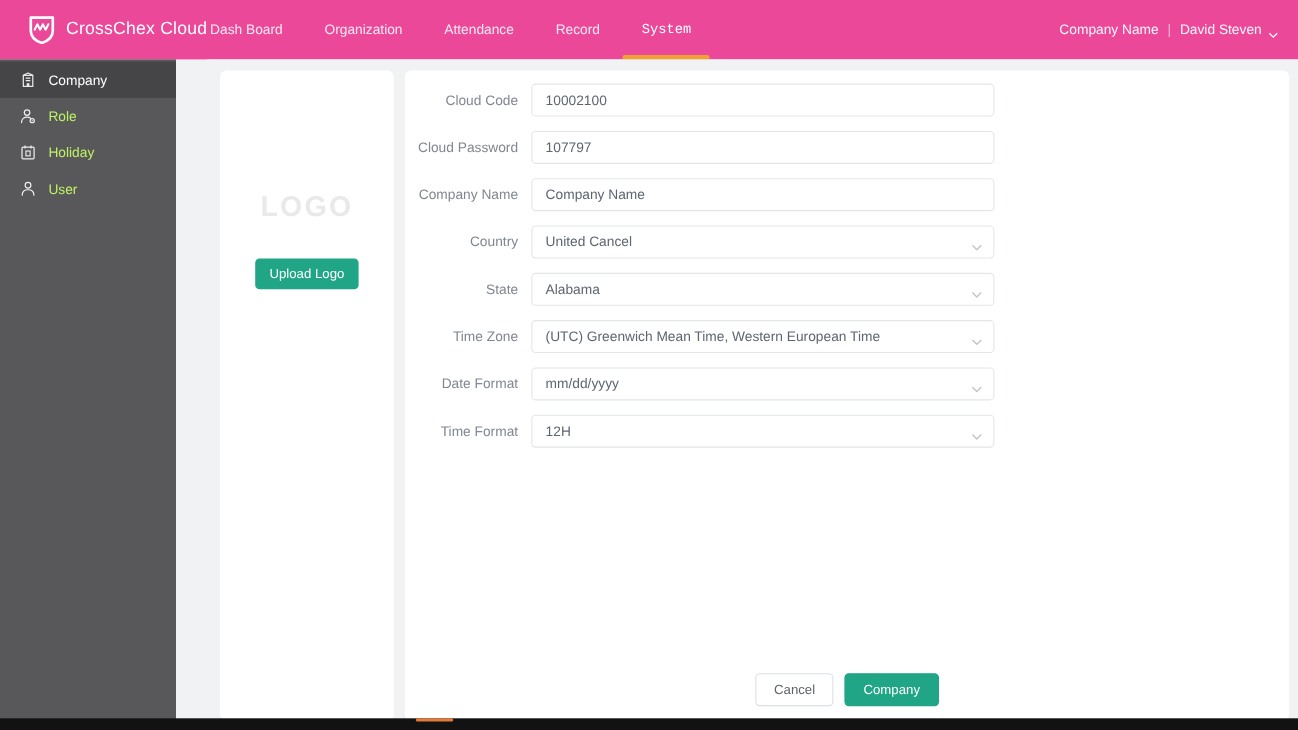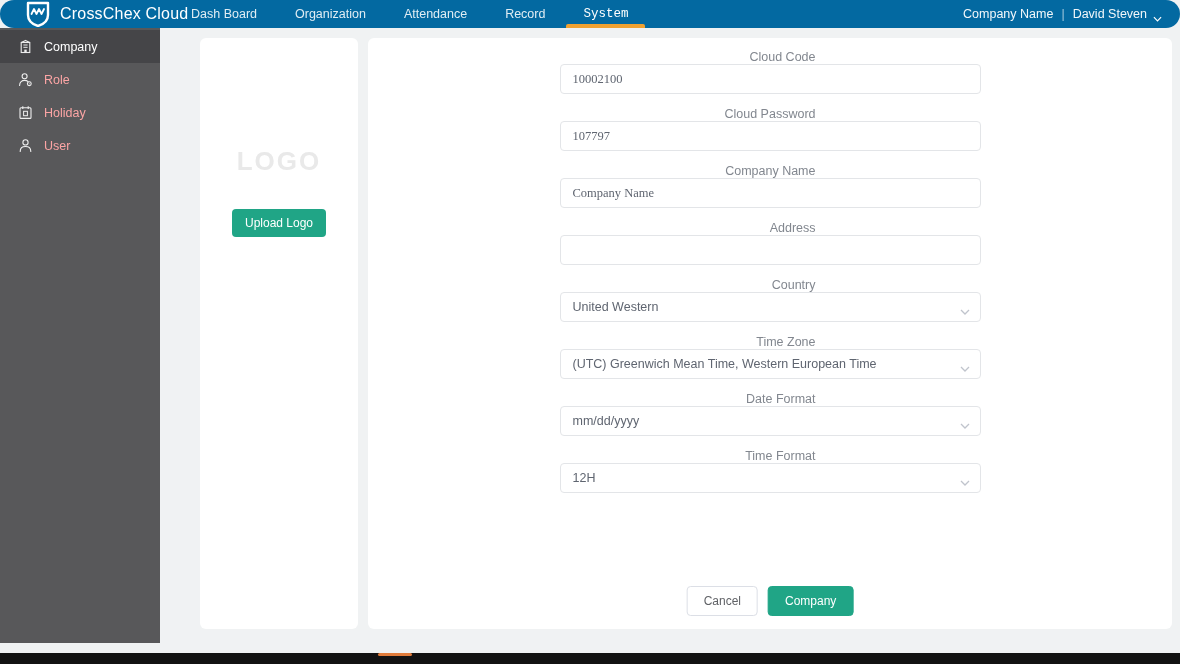--- a/index.html
+++ b/index.html
@@ -6,26 +6,25 @@
   html,body { width:1180px; height:664px; overflow:hidden; }
   body {
     font-family:"Liberation Sans", sans-serif;
     background:#f0f2f3;
     color:#5f6570;
     position:relative;
   }
 
   
   .topbar {
-    height:28px;
-    background:#0369a1;
+    height:54px;
+    background:#ec4899;
     display:flex;
     align-items:stretch;
     color:#fff;
-    border-radius:16px;
   }
   .brand {
     display:flex;
     align-items:center;
     padding-left:26px;
     width:172px;
     flex:0 0 auto;
   }
   .brand-logo { width:24px; height:26px; margin-right:10px; flex:0 0 auto; }
   .brand-title { font-size:16px; letter-spacing:0.2px; white-space:nowrap; }
@@ -73,21 +72,21 @@
     width:160px;
     flex:0 0 auto;
     background:#58585a;
     padding-top:2px;
   }
   .side-item {
     height:33px;
     display:flex;
     align-items:center;
     padding-left:18px;
-    color:#fca5a5;
+    color:#bef264;
     font-size:12.5px;
     cursor:pointer;
   }
   .side-item.active { background:#454548; color:#fff; }
   .side-icon { width:15px; height:15px; margin-right:11px; flex:0 0 auto; opacity:0.9; }
 
   .content {
     flex:1;
     display:flex;
     padding:10px 8px 14px 12px;
@@ -126,40 +125,39 @@
 
   .form-card {
     flex:1;
     position:relative;
     padding-top:12px;
   }
   .form-row {
     display:flex;
     align-items:center;
     margin-bottom:13px;
-    flex-direction:column;
   }
   .form-label {
     width:103px;
     text-align:right;
     margin-right:12px;
     font-size:12.5px;
     color:#82878f;
     flex:0 0 auto;
     white-space:nowrap;
   }
   .text-input {
     width:421px;
     height:30px;
     border:1px solid #e3e5e8;
     border-radius:4px;
     padding:0 12px;
     font-size:12.5px;
     color:#5f6570;
-    font-family:Liberation Serif, serif;
+    font-family:Liberation Sans, sans-serif;
     outline:none;
     background:#fff;
   }
   .select-box {
     width:421px;
     height:30px;
     border:1px solid #e3e5e8;
     border-radius:4px;
     padding:0 26px 0 12px;
     font-size:12.5px;
@@ -335,37 +333,44 @@
       <div class="form-row">
         <div class="form-label">Cloud Password</div>
         <input class="text-input" type="text" value="107797" style="">
       </div>
 
       <div class="form-row">
         <div class="form-label">Company Name</div>
         <input class="text-input" type="text" value="Company Name" style="">
       </div>
 
-      <div class="form-row">
-        <div class="form-label">Address</div>
-        <input class="text-input" type="text" value="" style="">
-      </div>
 
       <div class="form-row">
         <div class="form-label">Country</div>
         <div class="select-box">
-          <span>United Western</span>
+          <span>United Cancel</span>
           <span class="select-caret">
             <svg viewBox="0 0 10 6" width="10" height="6">
                 <polyline points="1,1 5,5 9,1" fill="none" stroke="#c0c4cc" stroke-width="1.3"></polyline>
               </svg>
           </span>
         </div>
       </div>
 
+      <div class="form-row">
+        <div class="form-label">State</div>
+        <div class="select-box">
+          <span>Alabama</span>
+          <span class="select-caret">
+            <svg viewBox="0 0 10 6" width="10" height="6">
+                <polyline points="1,1 5,5 9,1" fill="none" stroke="#c0c4cc" stroke-width="1.3"></polyline>
+              </svg>
+          </span>
+        </div>
+      </div>
 
       <div class="form-row">
         <div class="form-label">Time Zone</div>
         <div class="select-box">
           <span>(UTC) Greenwich Mean Time, Western European Time</span>
           <span class="select-caret">
             <svg viewBox="0 0 10 6" width="10" height="6">
                 <polyline points="1,1 5,5 9,1" fill="none" stroke="#c0c4cc" stroke-width="1.3"></polyline>
               </svg>
           </span>

